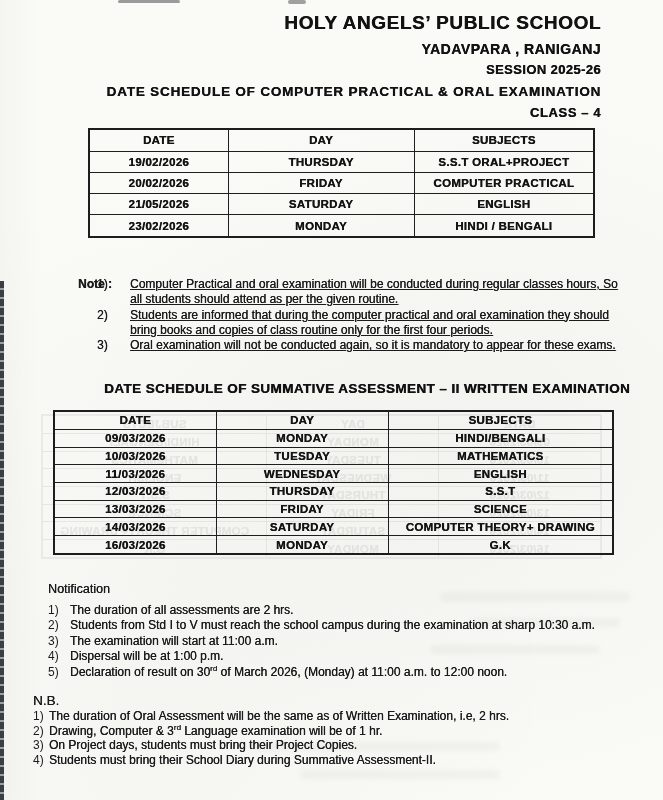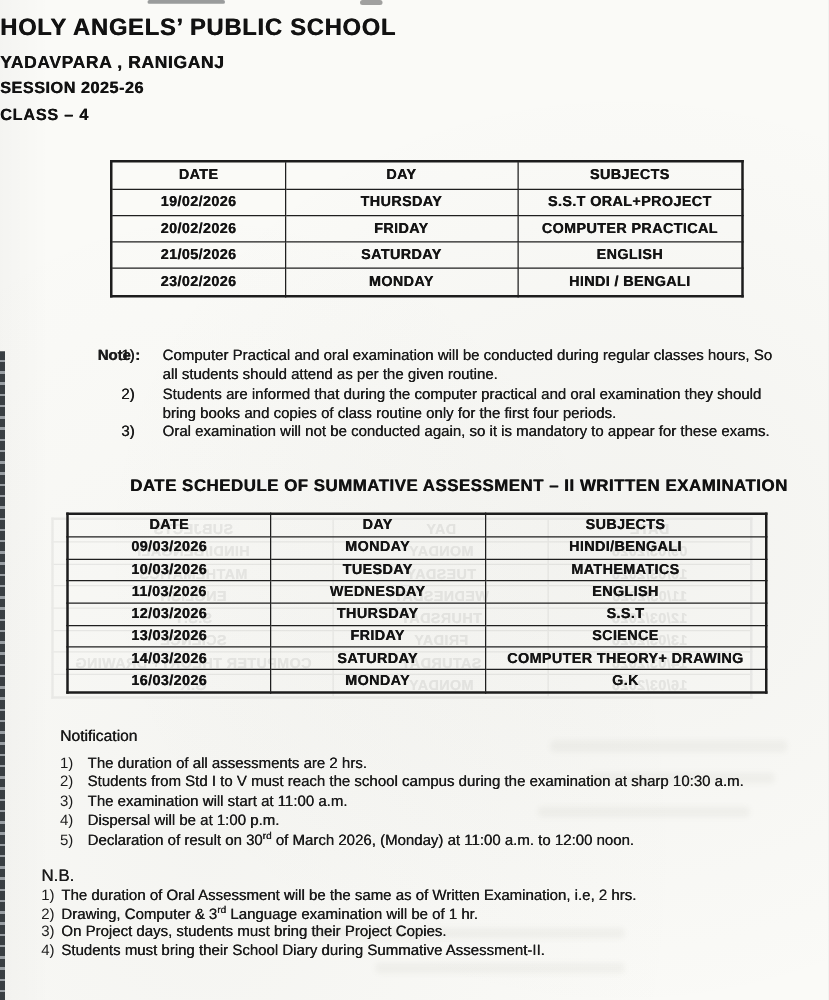--- a/index.html
+++ b/index.html
@@ -17,21 +17,21 @@
     background:repeating-linear-gradient(180deg,#20262b 0px,#20262b 7px,#8d9399 7px,#8d9399 9px);}
   .smudge-top-a{position:absolute;left:118px;top:0;width:62px;height:3px;background:#4a4f52;opacity:.55;border-radius:2px;}
   .smudge-top-b{position:absolute;left:288px;top:0;width:18px;height:4px;background:#333;opacity:.45;border-radius:2px;}
   .smudge{position:absolute;background:rgba(60,60,55,0.045);filter:blur(2px);border-radius:4px;}
   .sm1{left:440px;top:592px;width:190px;height:10px;}
   .sm2{left:470px;top:618px;width:150px;height:9px;}
   .sm3{left:430px;top:645px;width:170px;height:9px;}
   .sm4{left:250px;top:742px;width:250px;height:9px;}
   .sm5{left:300px;top:770px;width:200px;height:9px;}
   
-  .hdr{position:absolute;top:12px;left:0;width:601px;text-align:left;font-weight:bold;color:#121212;}
+  .hdr{position:absolute;top:12px;left:0;width:601px;text-align:right;font-weight:bold;color:#121212;}
   .hdr .school{font-size:19px;letter-spacing:.6px;text-shadow:.4px 0 0 currentColor;margin-bottom:7px;}
   .hdr .loc{font-size:14px;letter-spacing:.5px;text-shadow:.3px 0 0 currentColor;margin-bottom:5px;}
   .hdr .sess{font-size:13px;letter-spacing:.4px;text-shadow:.3px 0 0 currentColor;margin-bottom:7px;}
   .hdr .examtitle{font-size:13.5px;letter-spacing:.8px;text-shadow:.3px 0 0 currentColor;margin-bottom:6px;}
   .hdr .cls{font-size:13px;letter-spacing:.6px;text-shadow:.3px 0 0 currentColor;}
   
   table.sched{position:absolute;border-collapse:collapse;table-layout:fixed;
     font-weight:bold;font-size:11.5px;text-align:center;color:#141414;
     border:2.2px solid #1d1d1d;background:transparent;}
   table.sched th,table.sched td{border:1.5px solid #1f1f1f;padding:0;letter-spacing:.3px;
@@ -45,21 +45,21 @@
   .ghost-wrap th,.ghost-wrap td{border-color:#555;}
   
   .sec2-title{position:absolute;left:104px;top:381px;font-weight:bold;font-size:13.5px;
     letter-spacing:.4px;color:#121212;text-shadow:.4px 0 0 currentColor;white-space:nowrap;}
   
   .note-block{position:absolute;left:30px;top:277px;width:588px;font-size:12px;line-height:15.3px;}
   .note-label{position:absolute;left:0;top:0;font-weight:bold;text-shadow:.3px 0 0 currentColor;margin-left:48px;}
   .note-items{margin:0 0 0 67px;padding:0;list-style:none;}
   .n-item{display:flex;}
   .n-item .num{flex:none;width:33px;}
-  .n-item .txt{flex:1;}
+  .n-item .txt{flex:1;text-decoration:underline;}
   .note-block .txt, .note-block .num{text-shadow:.25px 0 0 currentColor;}
   
   .notif{position:absolute;left:48px;top:582px;width:582px;font-size:12px;line-height:15.5px;}
   .notif .heading{font-weight:normal;font-size:12.5px;margin-bottom:5px;text-shadow:.35px 0 0 currentColor;}
   .nf-item{display:flex;}
   .nf-item .num{flex:none;width:22px;}
   .nf-item .txt{flex:1;text-shadow:.25px 0 0 currentColor;}
   
   .nb{position:absolute;left:33px;top:694px;width:600px;font-size:12px;line-height:14.8px;}
   .nb .heading{font-weight:normal;font-size:13.5px;text-shadow:.35px 0 0 currentColor;}
@@ -79,20 +79,21 @@
   <div class="smudge sm1"></div>
   <div class="smudge sm2"></div>
   <div class="smudge sm3"></div>
   <div class="smudge sm4"></div>
   <div class="smudge sm5"></div>
 
   <div class="hdr">
     <div class="school">HOLY ANGELS’ PUBLIC SCHOOL</div>
     <div class="loc">YADAVPARA , RANIGANJ</div>
     <div class="sess">SESSION 2025-26</div>
+    <div class="examtitle">DATE SCHEDULE OF COMPUTER PRACTICAL &amp; ORAL EXAMINATION</div>
     <div class="cls">CLASS – 4</div>
   </div>
 
   <table class="sched t1">
     <colgroup>
         <col style="width:139px">
         <col style="width:186px">
         <col style="width:180px">
       </colgroup>
     <tbody>

